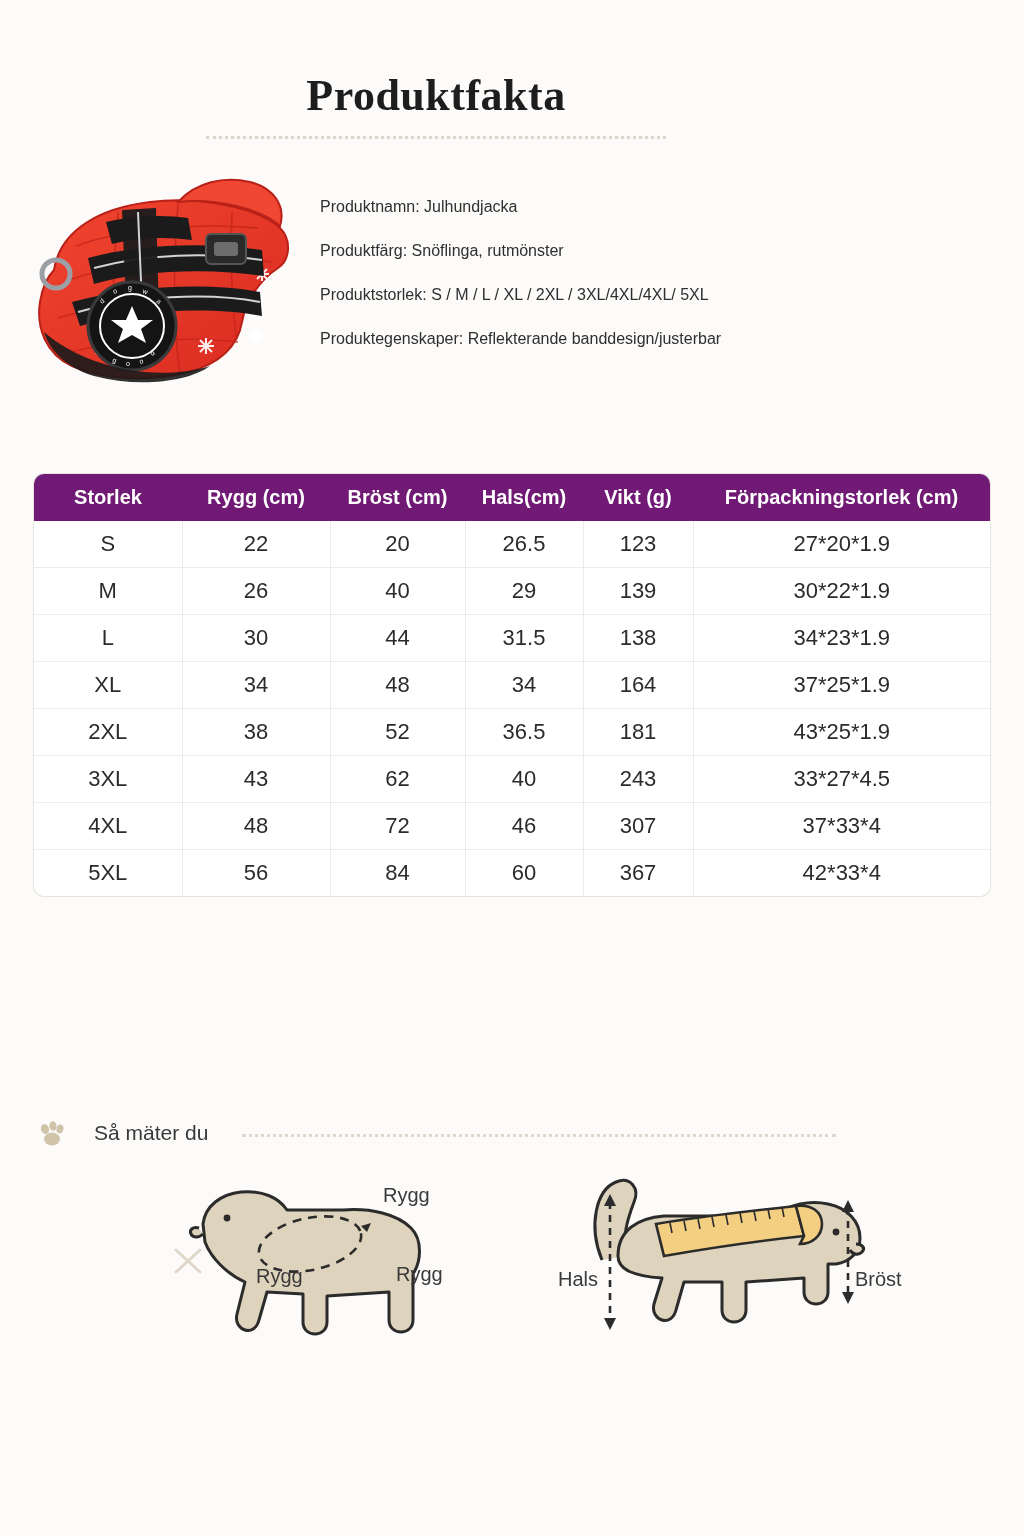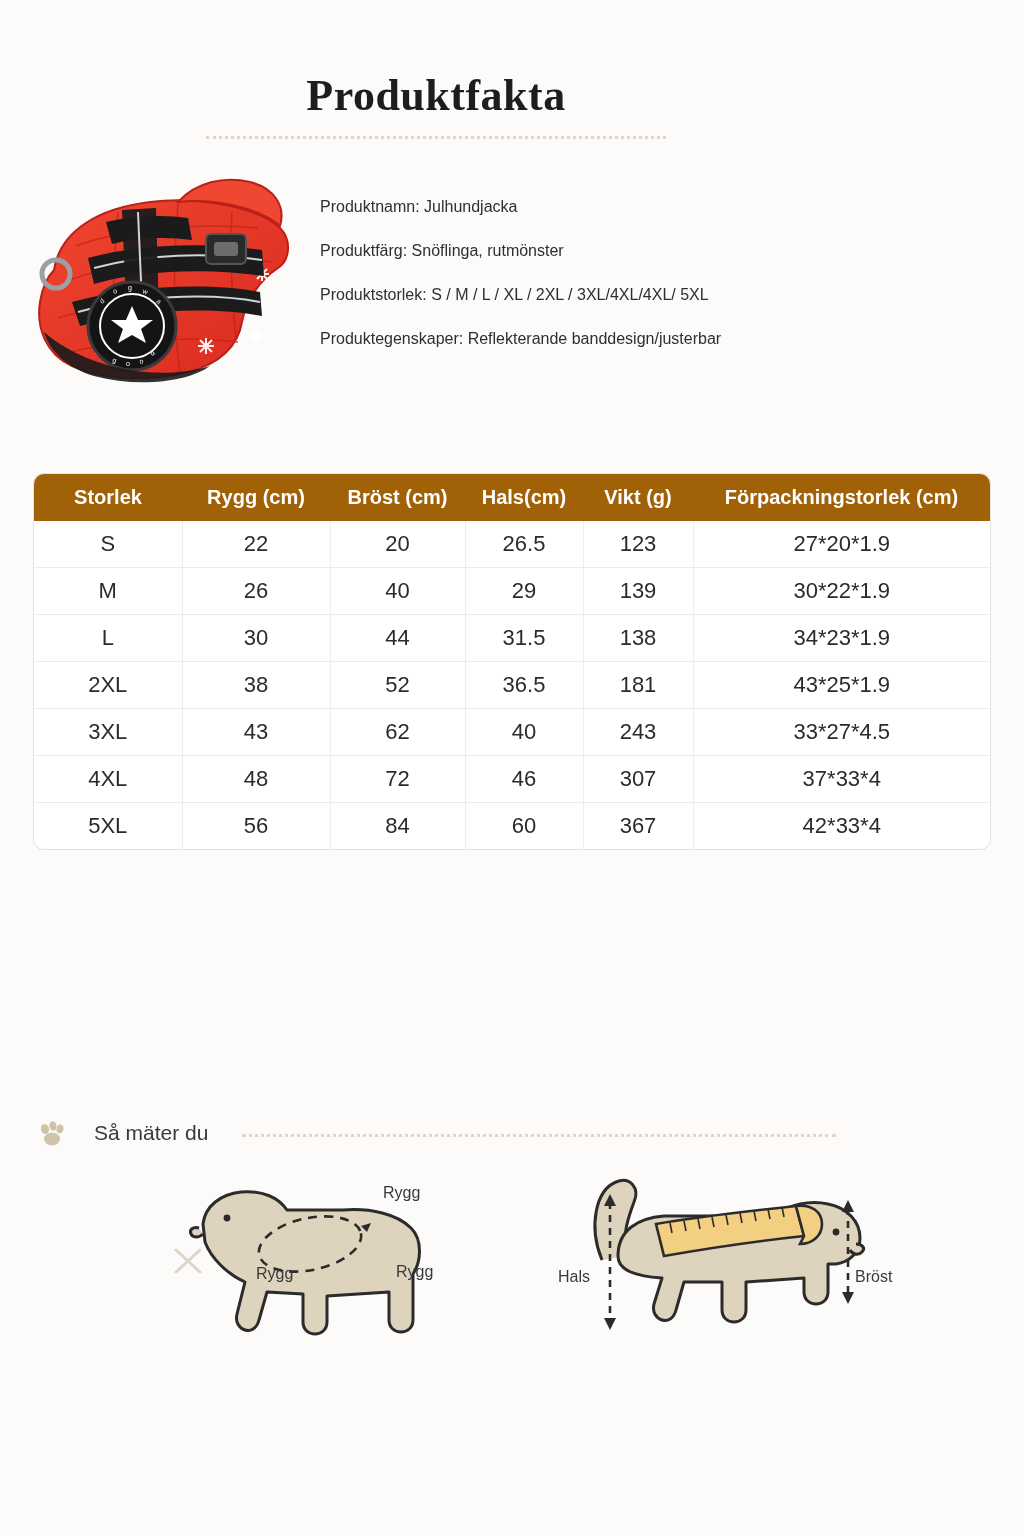--- a/index.html
+++ b/index.html
@@ -65,21 +65,21 @@
     top: 474px;
     left: 34px;
     width: 956px;
     border-radius: 10px;
     overflow: hidden;
     box-shadow: 0 0 0 1px #e6e2dc;
     background: #fff;
   }
   table { border-collapse: collapse; width: 100%; }
   thead th {
-    background: #a16207;
+    background: #701a75;
     color: #ffffff;
     font-size: 20px;
     font-weight: 600;
     padding: 12px 4px;
     text-align: center;
     white-space: nowrap;
   }
   tbody td {
     font-size: 22px;
     text-align: center;
@@ -126,21 +126,21 @@
     position: absolute;
     top: 1160px;
     left: 0; right: 0;
     height: 230px;
   }
   .dog-a { position: absolute; left: 175px; top: 10px; }
   .dog-b { position: absolute; left: 560px; top: 0px; }
 
   .lbl {
     position: absolute;
-    font-size: 16px;
+    font-size: 20px;
     color: #3a3a3a;
     white-space: nowrap;
   }
 </style>
 </head>
 <body>
 
 <div class="page">
 
   <div class="title">Produktfakta</div>
@@ -293,20 +293,28 @@
         </tr>
         <tr>
           <td>L</td>
           <td>30</td>
           <td>44</td>
           <td>31.5</td>
           <td>138</td>
           <td>34*23*1.9</td>
         </tr>
         <tr>
+          <td>XL</td>
+          <td>34</td>
+          <td>48</td>
+          <td>34</td>
+          <td>164</td>
+          <td>37*25*1.9</td>
+        </tr>
+        <tr>
           <td>2XL</td>
           <td>38</td>
           <td>52</td>
           <td>36.5</td>
           <td>181</td>
           <td>43*25*1.9</td>
         </tr>
         <tr>
           <td>3XL</td>
           <td>43</td>

